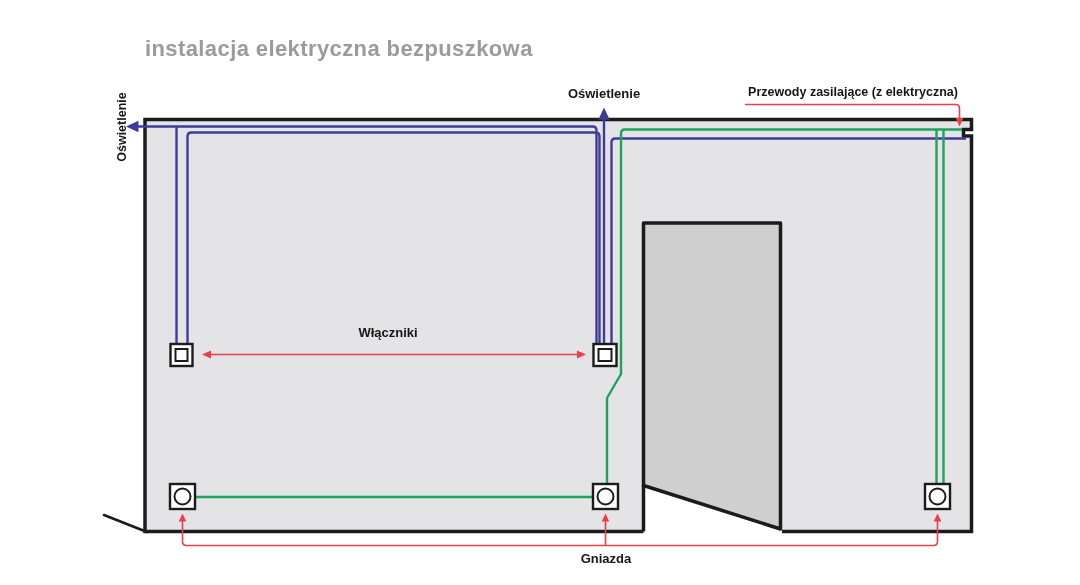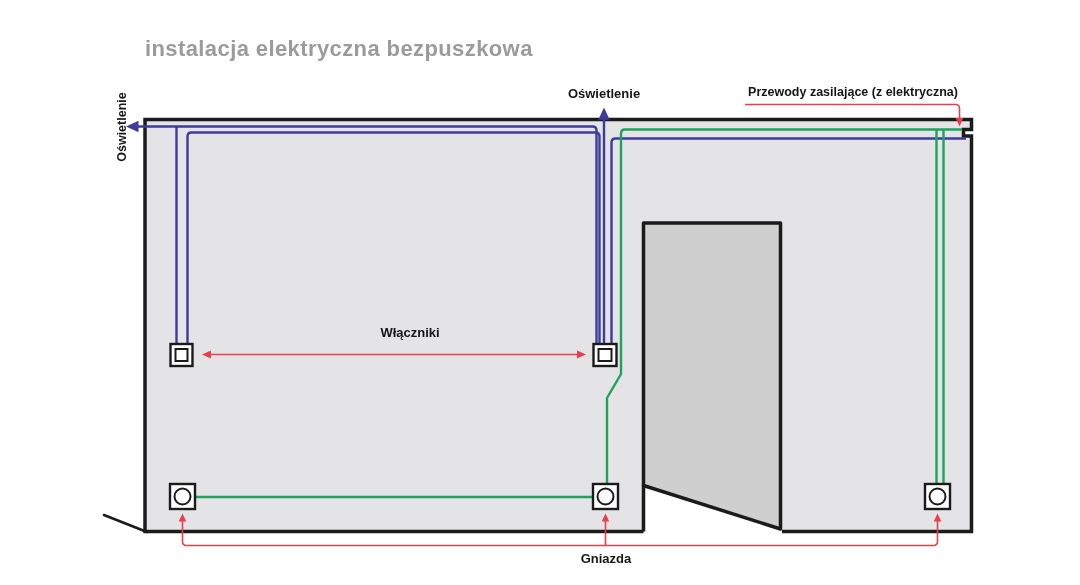--- a/index.html
+++ b/index.html
@@ -20,21 +20,21 @@
     font-size:22px;font-weight:700;letter-spacing:.4px;
     color:var(--c-title);
   }
   .lbl{
     position:absolute;font-size:13px;font-weight:700;color:var(--c-label);
     text-align:center;white-space:nowrap;line-height:14px;
   }
   .lbl-lighting-left{left:62px;top:112px;width:120px;transform:rotate(-90deg);font-size:12.5px;}
   .lbl-lighting-top{left:544px;top:79px;width:120px;}
   .lbl-supply{left:742px;top:77px;width:222px;font-size:12.5px;}
-  .lbl-switches{left:350px;top:318px;width:120px;}
+  .lbl-switches{left:328px;top:318px;width:120px;}
   .lbl-sockets{left:546px;top:544px;width:120px;}
 
   .wall-fill{fill:var(--c-wall);}
   .wall-stroke{fill:none;stroke:var(--c-outline);stroke-width:3.5;}
   .door{fill:var(--c-door);stroke:var(--c-outline);stroke-width:3.5;stroke-linejoin:round;}
   .floor{stroke:var(--c-outline);stroke-width:2.6;stroke-linecap:round;}
   .wire-b{fill:none;stroke:var(--c-wire-lighting);stroke-width:2.4;}
   .wire-g{fill:none;stroke:var(--c-wire-socket);stroke-width:2.4;}
   .head-b{fill:var(--c-wire-lighting);}
   .ann{fill:none;stroke:var(--c-annotation);stroke-width:1.6;}

